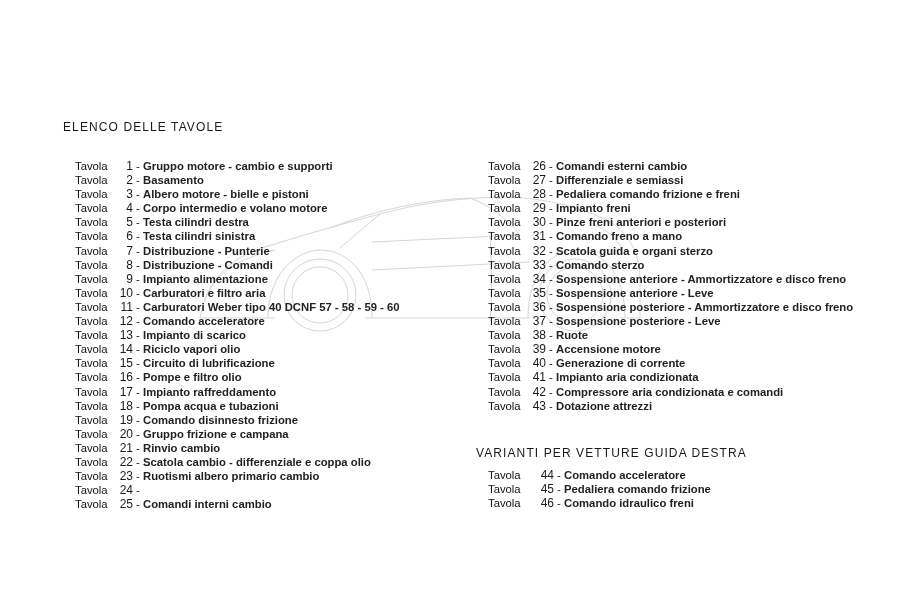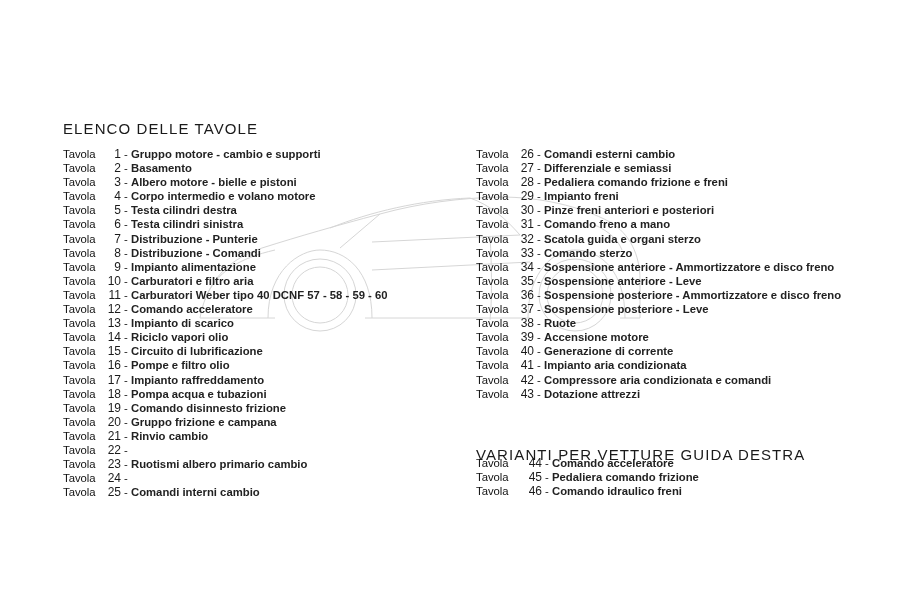--- a/index.html
+++ b/index.html
@@ -18,31 +18,31 @@
     .car-bg {
       position: absolute;
       left: 0;
       top: 0;
       width: 900px;
       height: 597px;
       pointer-events: none;
     }
     .heading {
       position: absolute;
-      font-size: 15px;
+      font-size: 12px;
       letter-spacing: 1.1px;
       color: #1a1a1a;
       white-space: nowrap;
     }
     #heading-main { left: 63px; top: 120px; }
     #heading-rhd { left: 476px; top: 446px; }
 
     .list {
       position: absolute;
-      margin: 0;
+      margin: 12px;
       padding: 0;
       list-style: none;
     }
     #list-left { left: 63px; top: 147px; }
     #list-right { left: 476px; top: 147px; }
     #list-rhd { left: 476px; top: 456px; }
 
     .row {
       height: 14.1px;
       line-height: 14.1px;
@@ -232,20 +232,21 @@
     <li class="row">
       <span class="lbl">Tavola</span>
       <span class="num">21</span>
       <span class="dash">-</span>
       <span class="desc">Rinvio cambio</span>
     </li>
     <li class="row">
       <span class="lbl">Tavola</span>
       <span class="num">22</span>
       <span class="dash">-</span>
+      <span class="desc">Scatola cambio - differenziale e coppa olio</span>
     </li>
     <li class="row">
       <span class="lbl">Tavola</span>
       <span class="num">23</span>
       <span class="dash">-</span>
       <span class="desc">Ruotismi albero primario cambio</span>
     </li>
     <li class="row">
       <span class="lbl">Tavola</span>
       <span class="num">24</span>

